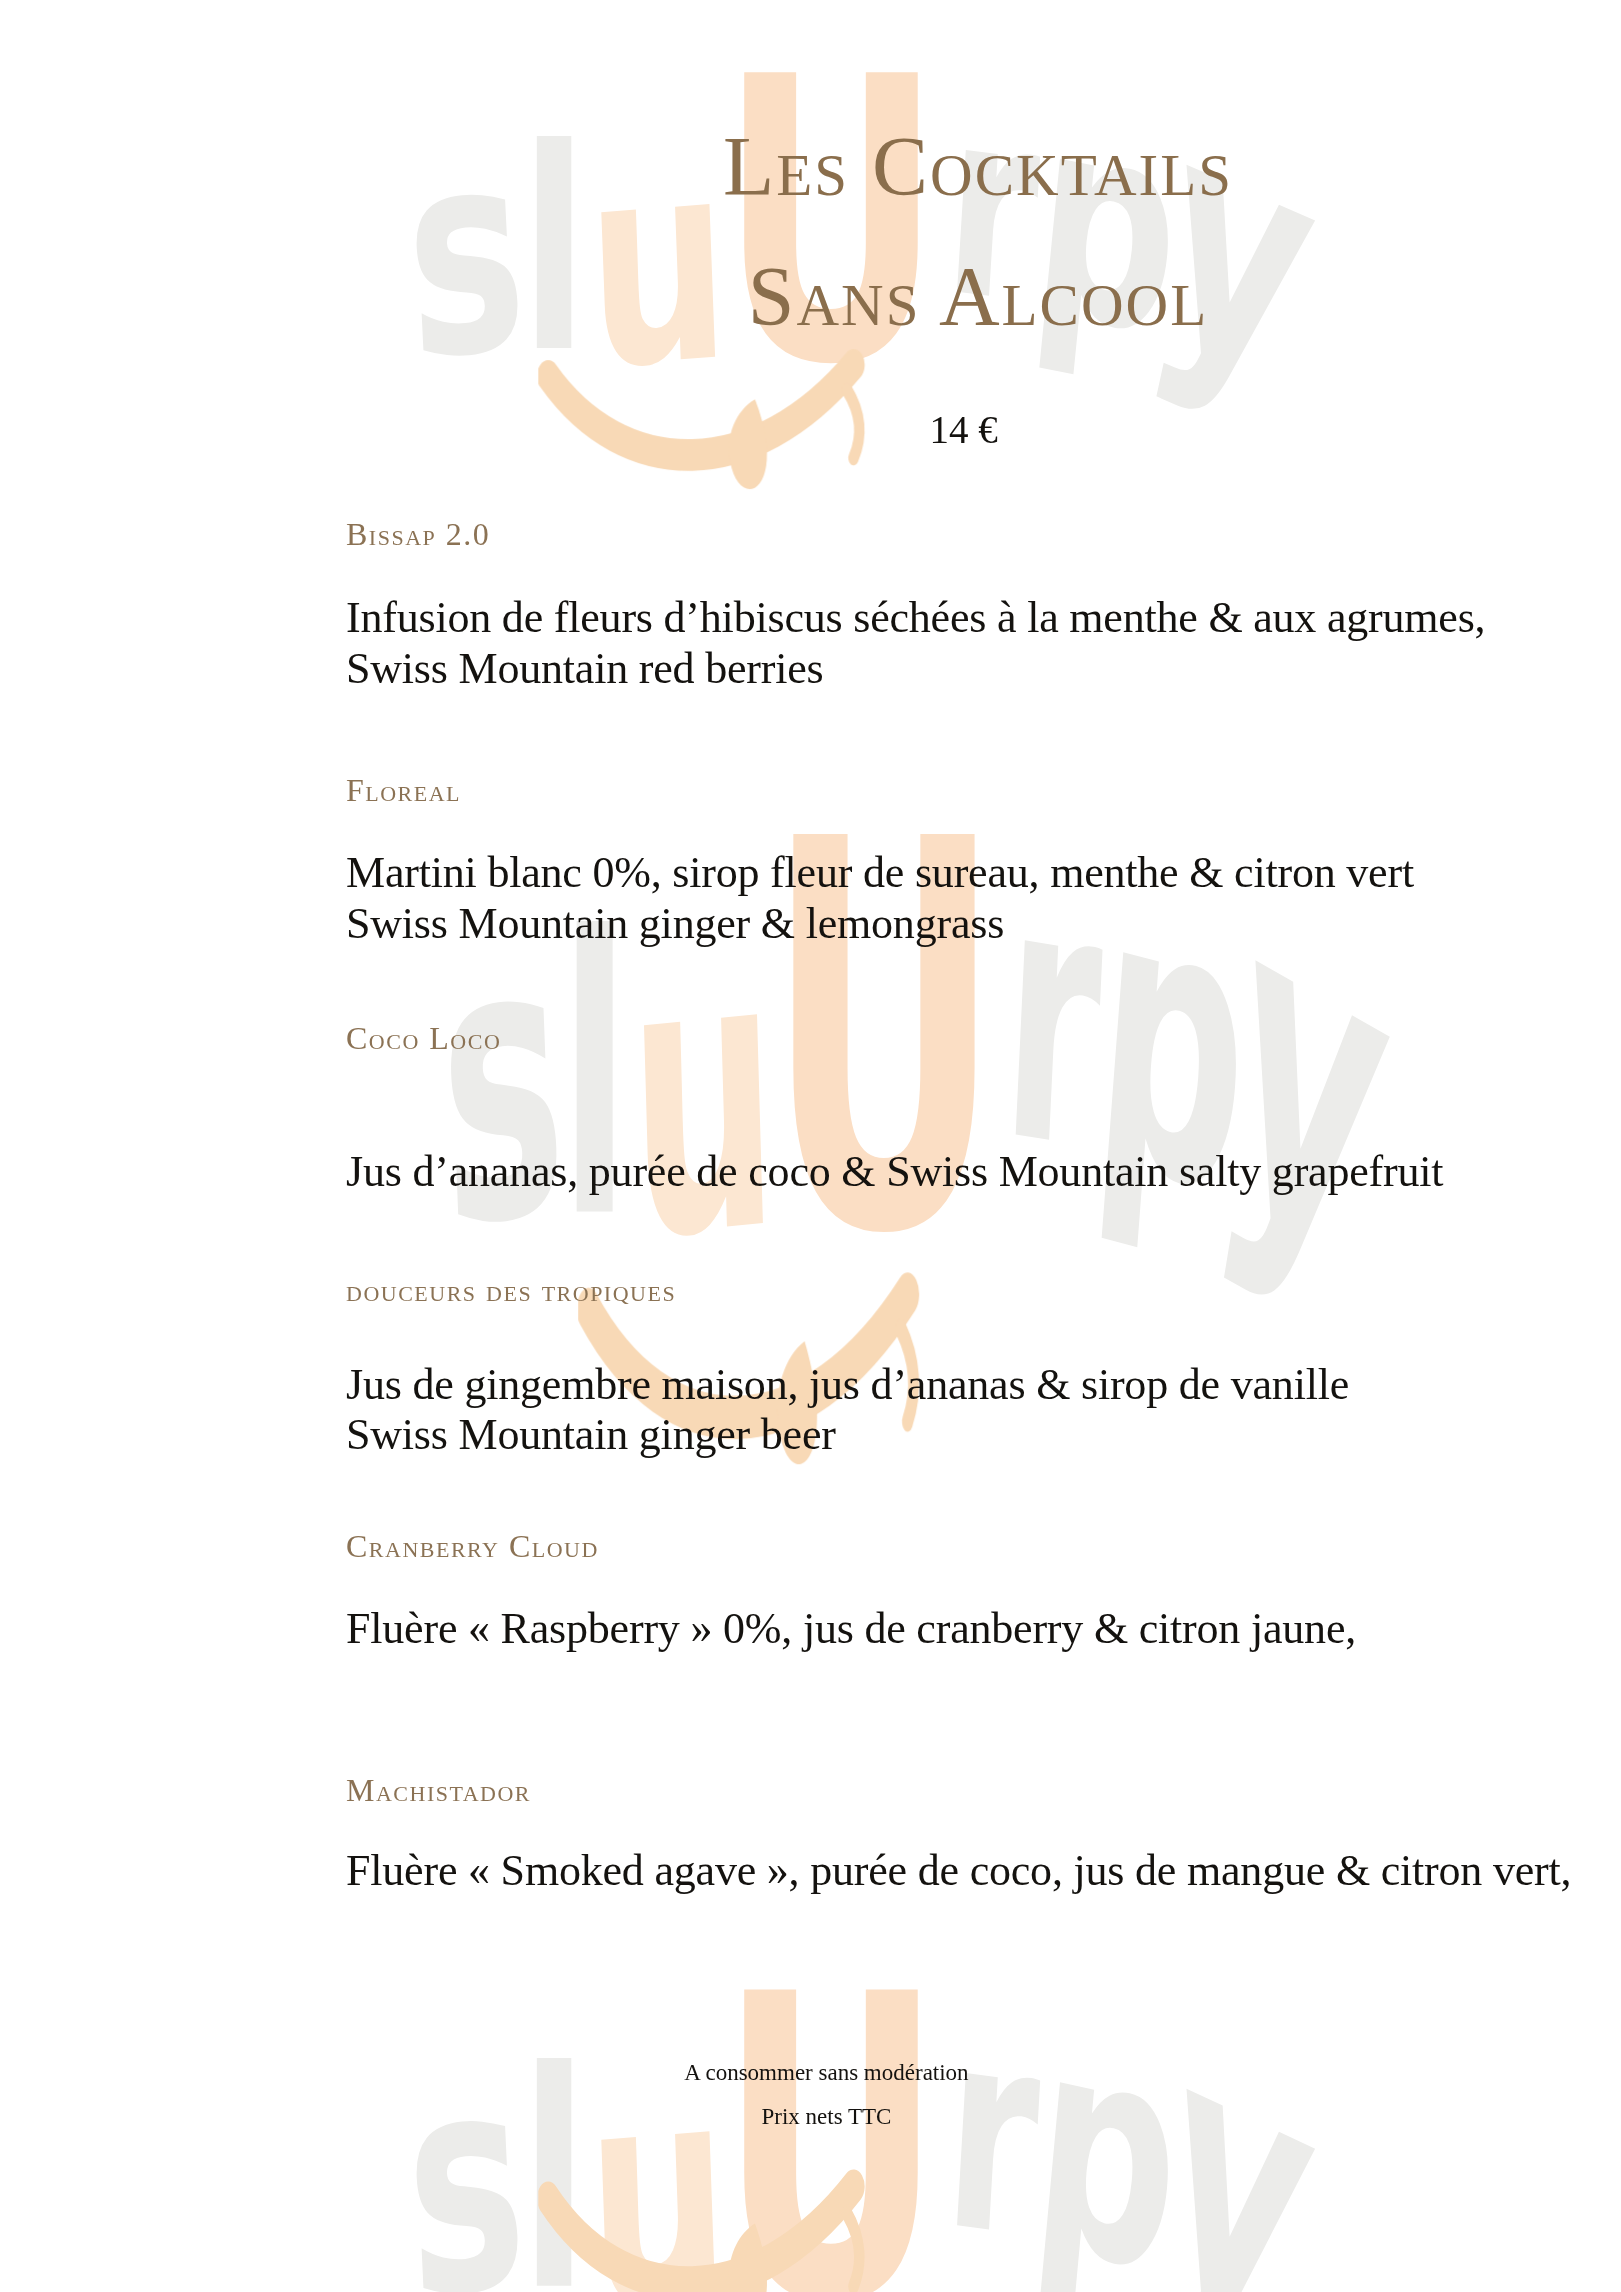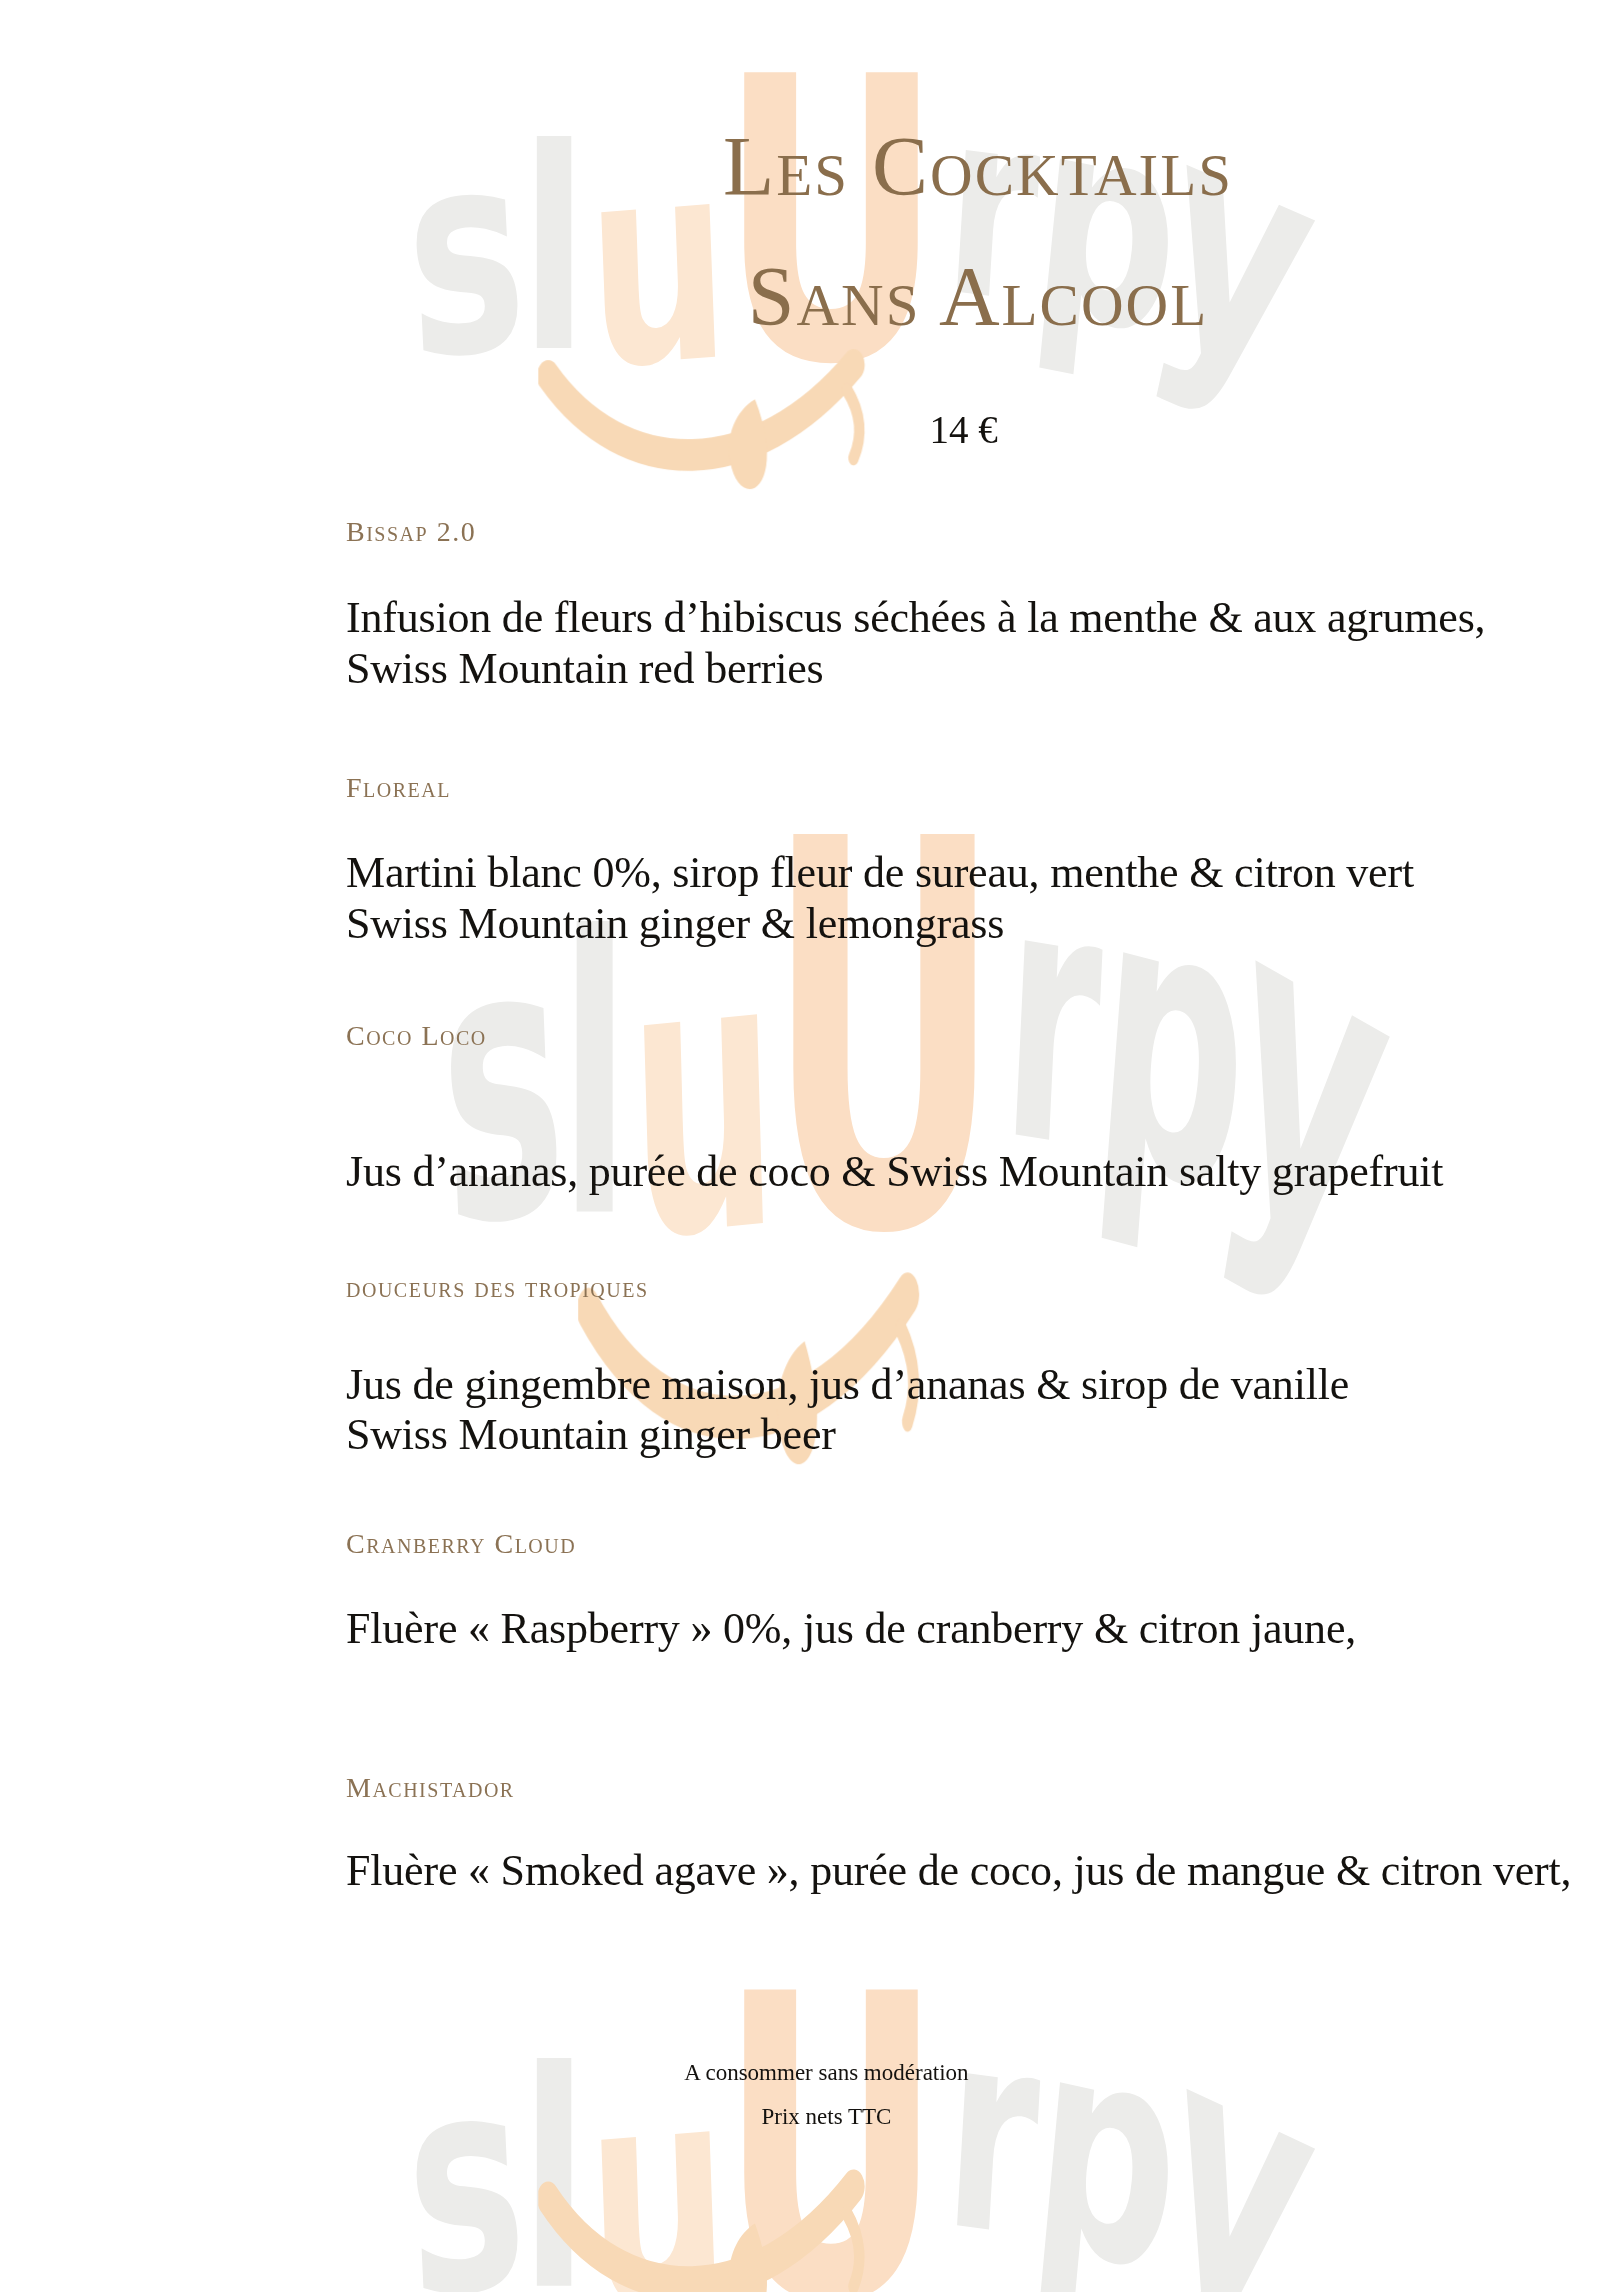--- a/index.html
+++ b/index.html
@@ -62,21 +62,21 @@
     font-size:84px;letter-spacing:2px;
   }
   .price{
     left:346px;width:1235px;text-align:center;
     font-size:39px;
   }
   .sec-heading{
     left:346px;
     font-variant:small-caps;
     color:var(--c-heading);
-    font-size:28px;letter-spacing:1.5px;
+    font-size:32px;letter-spacing:1.5px;
   }
   .sec-line{
     left:346px;width:1245px;
     font-size:44px;letter-spacing:-0.2px;
   }
   .footer-line{
     left:346px;width:961px;text-align:center;
     font-size:23px;
   }
 </style>

